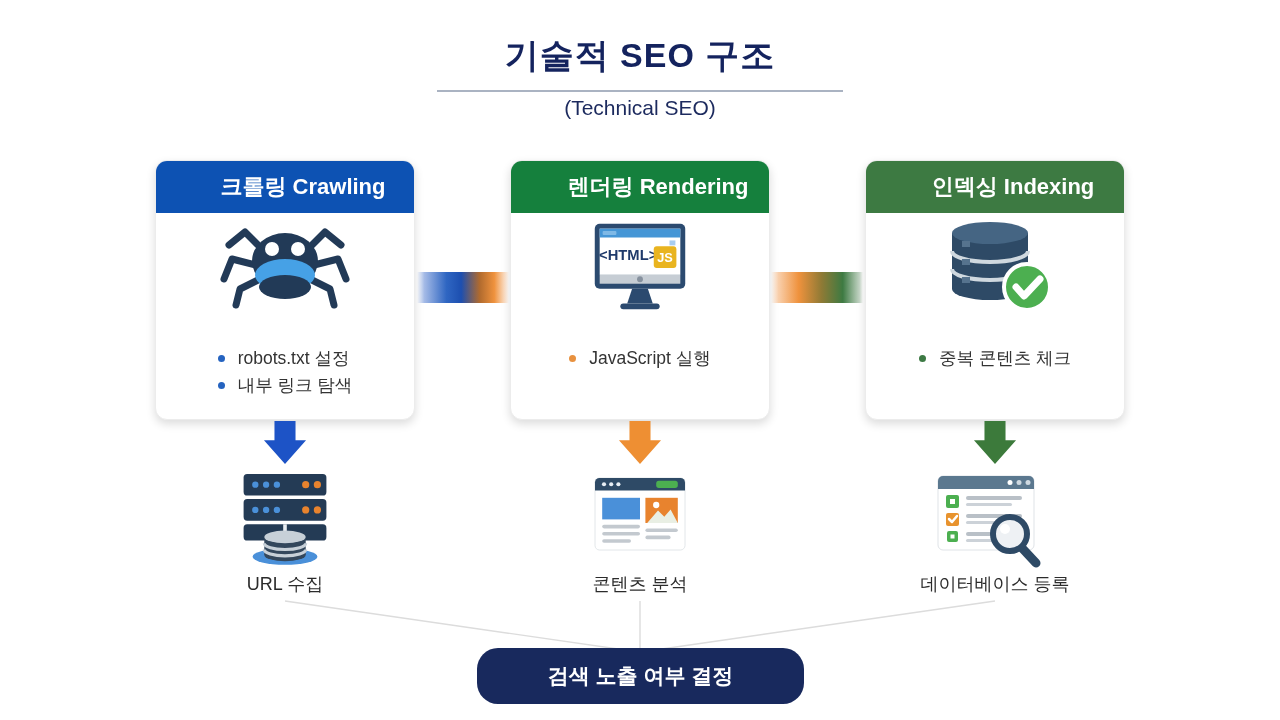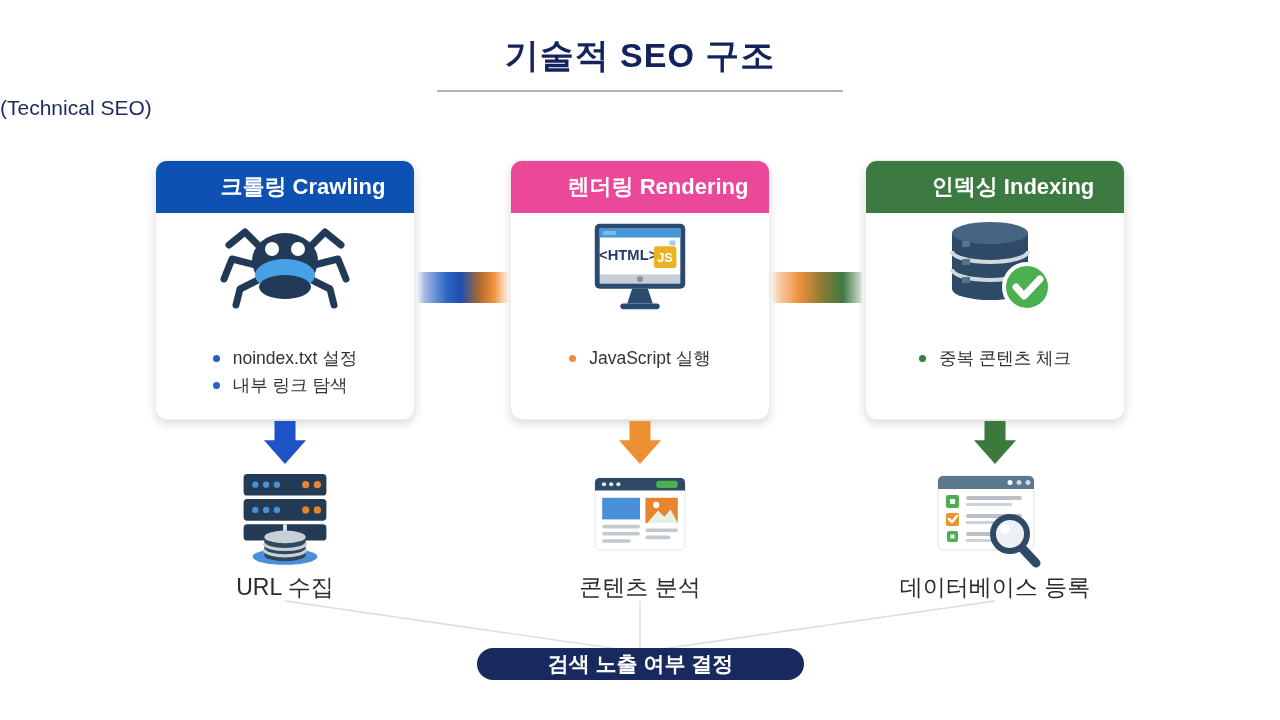--- a/index.html
+++ b/index.html
@@ -4,32 +4,32 @@
 <style>
   * { margin:0; padding:0; box-sizing:border-box; }
   html,body { background:#fff; }
   body { font-family:"Liberation Sans","DejaVu Sans",sans-serif; }
   .canvas { position:relative; width:1280px; height:720px; background:#fff; overflow:hidden; }
 
   
   .title { position:absolute; top:33px; left:0; width:100%; text-align:center;
            font-size:34px; font-weight:800; color:#14235e; letter-spacing:1px; }
   .title-underline { position:absolute; top:90px; left:437px; width:406px; height:2px; background:#aab3c2; }
-  .subtitle { position:absolute; top:96px; left:0; width:100%; text-align:left;
+  .subtitle { position:absolute; top:96px; left:0; width:100%; text-align:center;
               font-size:21px; color:#1c2a5e; }
 
   
   .card { position:absolute; top:160px; width:260px; height:260px; background:#fff;
           border:1px solid #ececec; border-radius:12px;
           box-shadow:0 4px 10px rgba(0,0,0,.14); }
   .card-1 { left:155px; } .card-2 { left:510px; } .card-3 { left:865px; }
   .card-header { height:52px; border-radius:11px 11px 0 0; display:flex; align-items:center;
                  justify-content:center; color:#fff; font-size:22px; font-weight:700;padding-left:36px; }
   .card-1 .card-header { background:#0d52b3; }
-  .card-2 .card-header { background:#ec4899; }
+  .card-2 .card-header { background:#15803d; }
   .card-3 .card-header { background:#3d7a42; }
   .card-icon-wrap { height:122px; display:flex; align-items:flex-start; justify-content:center; margin-top:4px; }
   .bullets { width:fit-content; margin:6px auto 0 auto; list-style:none; }
   .bullets li { display:flex; align-items:flex-start; gap:13px; font-size:17.5px;
                 color:#333; line-height:27px; }
   .dot { width:7px; height:7px; border-radius:50%; margin-top:10px; flex:0 0 auto; }
   .card-1 .dot { background:#2563c0; }
   .card-2 .dot { background:#e8913f; }
   .card-3 .dot { background:#3d7a44; }
 
@@ -45,28 +45,28 @@
   
   .down-arrow { position:absolute; top:421px; width:60px; height:44px; }
   .arrow-1 { left:255px; } .arrow-2 { left:610px; } .arrow-3 { left:965px; }
 
   
   .result-icon { position:absolute; top:468px; }
   .ricon-1 { left:231px; } .ricon-2 { left:586px; } .ricon-3 { left:930px; }
 
   
   .result-label { position:absolute; top:572px; width:260px; text-align:center;
-                  font-size:23px; color:#2b2b2b; }
+                  font-size:18px; color:#2b2b2b; }
   .rlabel-1 { left:155px; } .rlabel-2 { left:510px; } .rlabel-3 { left:865px; }
 
   
   .lines-overlay { position:absolute; left:0; top:0; width:1280px; height:720px; pointer-events:none; }
 
   
-  .final-pill { position:absolute; left:477px; top:648px; width:327px; height:32px;
+  .final-pill { position:absolute; left:477px; top:648px; width:327px; height:56px;
                 background:#18295d; border-radius:21px; display:flex; align-items:center;
                 justify-content:center; color:#fff; font-size:21px; font-weight:700; }
 </style>
 </head>
 <body>
 
 <div class="canvas">
 
   <h1 class="title">기술적 SEO 구조</h1>
   <div class="title-underline"></div>
@@ -87,21 +87,21 @@
         <ellipse cx="65" cy="44" rx="33" ry="28" fill="#223a57"></ellipse>
         <ellipse cx="65" cy="58" rx="30" ry="16" fill="#46a1e6"></ellipse>
         <ellipse cx="65" cy="70" rx="26" ry="12" fill="#223a57"></ellipse>
         <circle cx="52" cy="32" r="7" fill="#ffffff"></circle>
         <circle cx="78" cy="32" r="7" fill="#ffffff"></circle>
       </svg>
     </div>
     <ul class="bullets">
       <li>
           <span class="dot"></span>
-          <span>noindex.txt 설정</span>
+          <span>robots.txt 설정</span>
         </li>
       <li>
           <span class="dot"></span>
           <span>내부 링크 탐색</span>
         </li>
     </ul>
   </div>
 
   <div class="card card-2">
     <div class="card-header">렌더링 Rendering</div>

